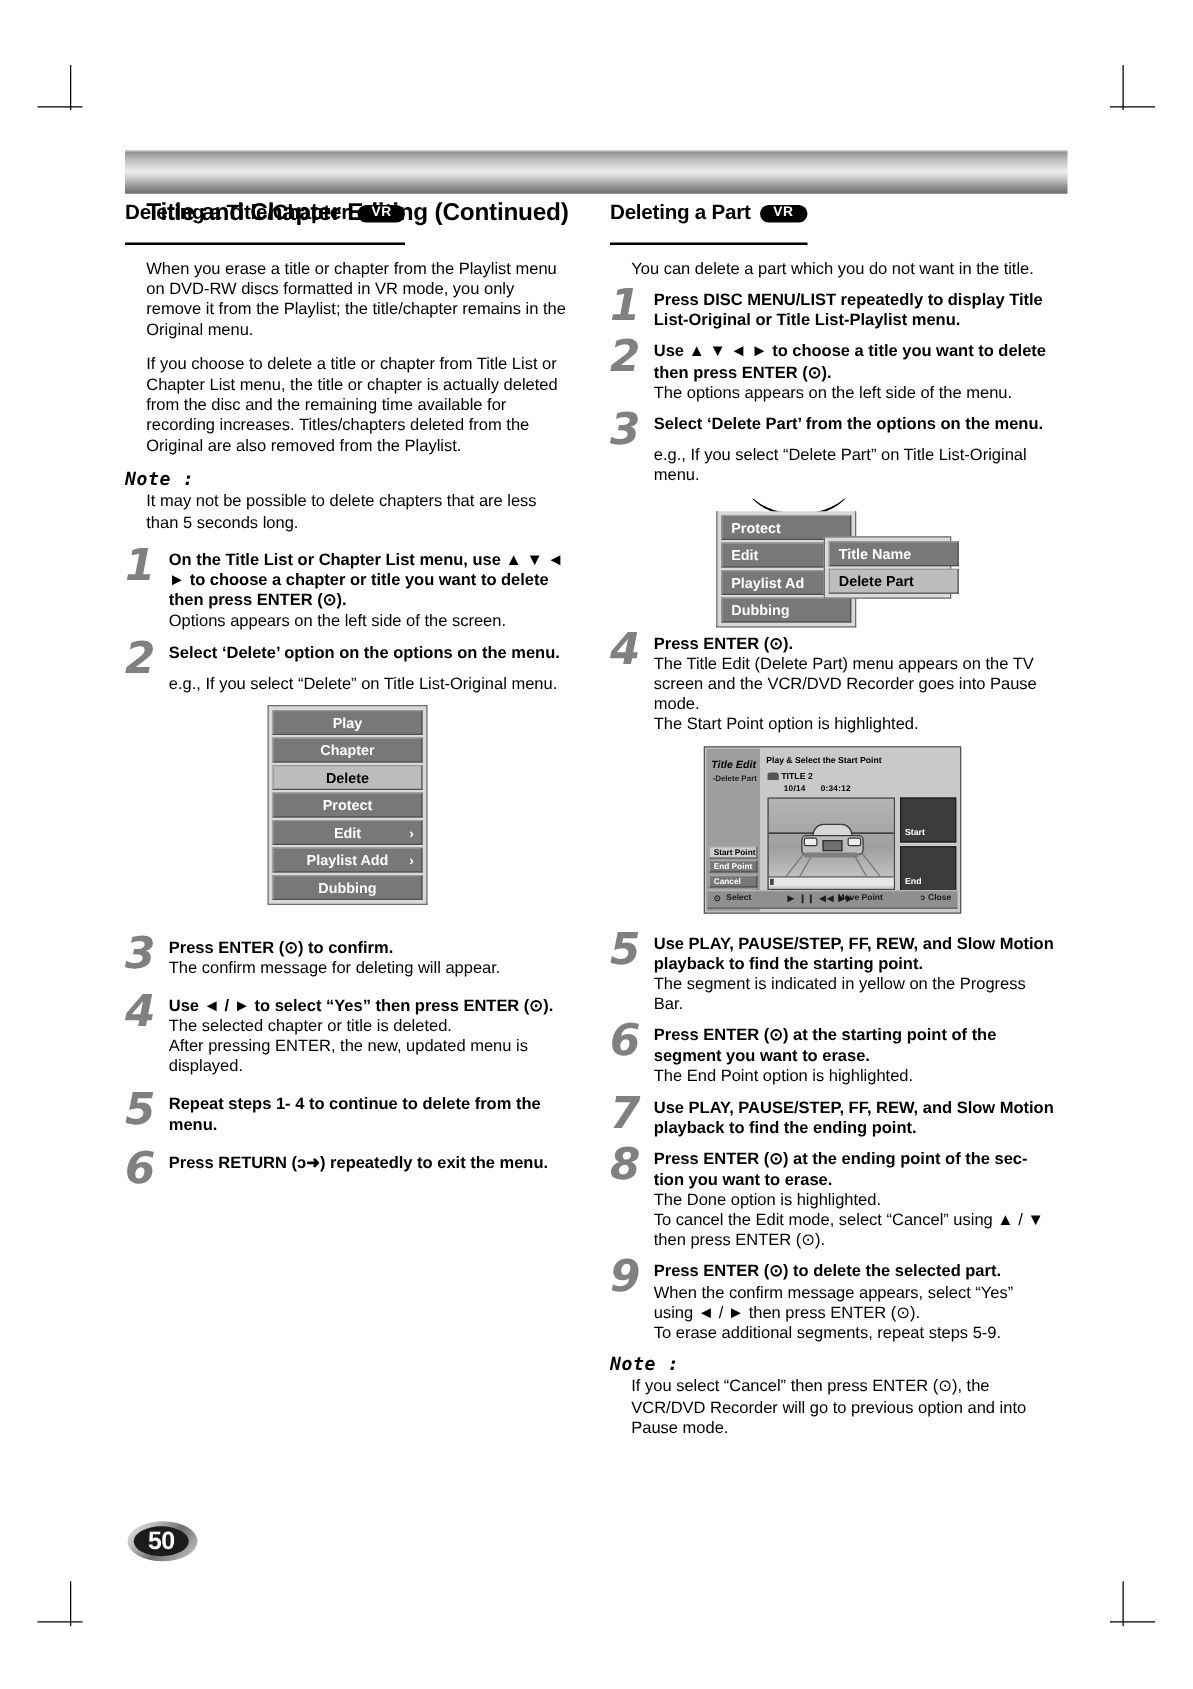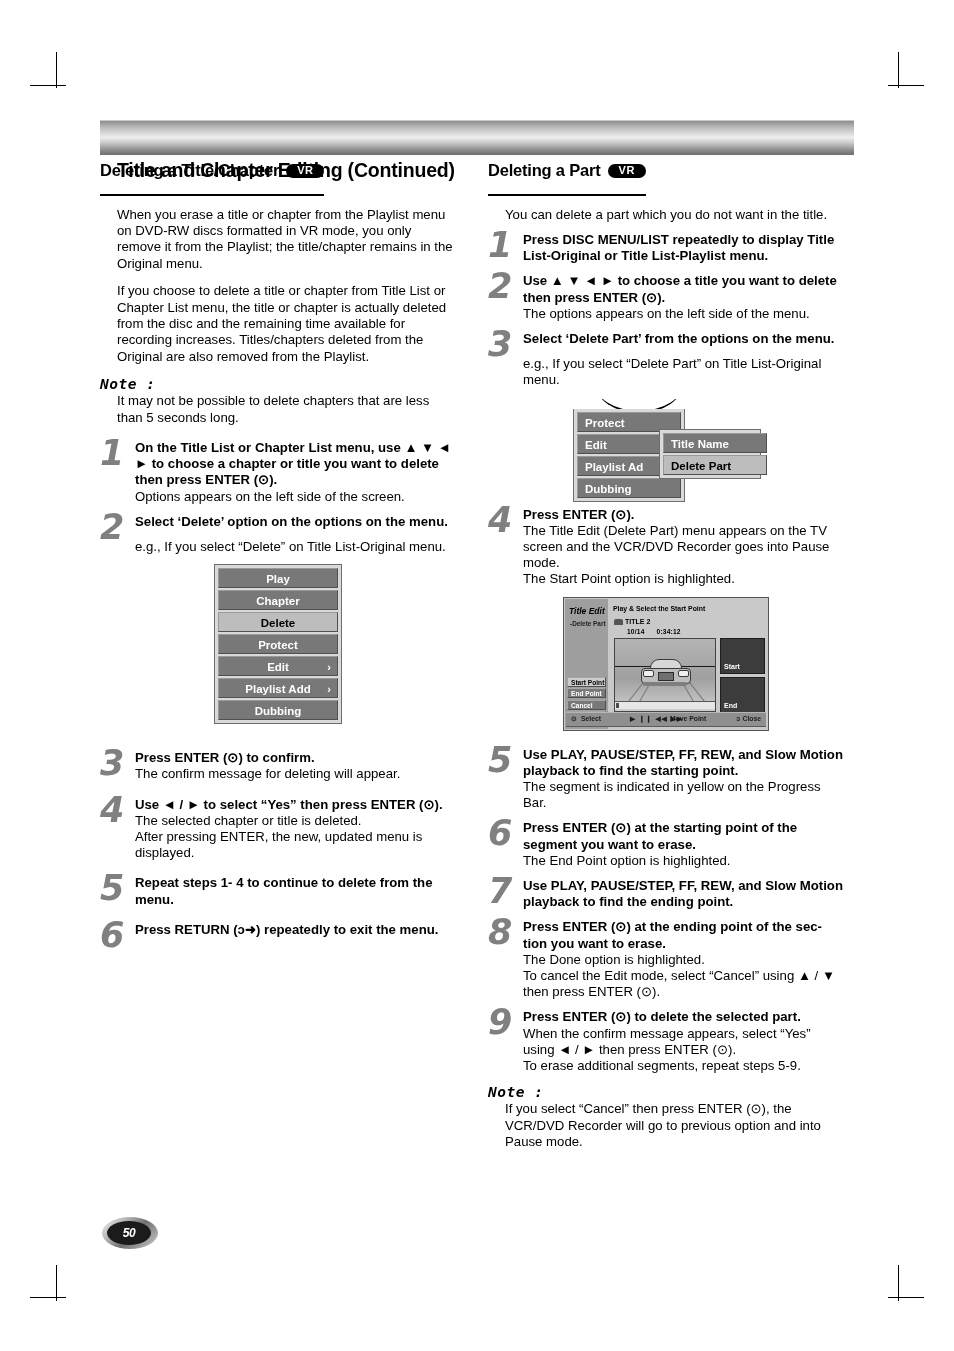--- a/index.html
+++ b/index.html
@@ -460,23 +460,22 @@
   .pagenum .inner {
     position: absolute;
     left: 5px; top: 4px;
     width: 44px; height: 24px;
     border-radius: 50%;
     background: #1b1b1b;
     text-align: center;
   }
   .pagenum .n {
     color: #fff;
-    font-size: 12px;
-    font-weight: bold;
-    font-style: italic;
+    font-size: 20px;
+    font-weight: bold;
     line-height: 24px;
     letter-spacing: -0.5px;
   }
 </style>
 </head>
 <body>
 
 <div class="crop v" style="left:56px;  top:52px;"></div>
 <div class="crop h" style="left:30px;  top:85px;"></div>
 <div class="crop v" style="left:898px; top:52px;"></div>

